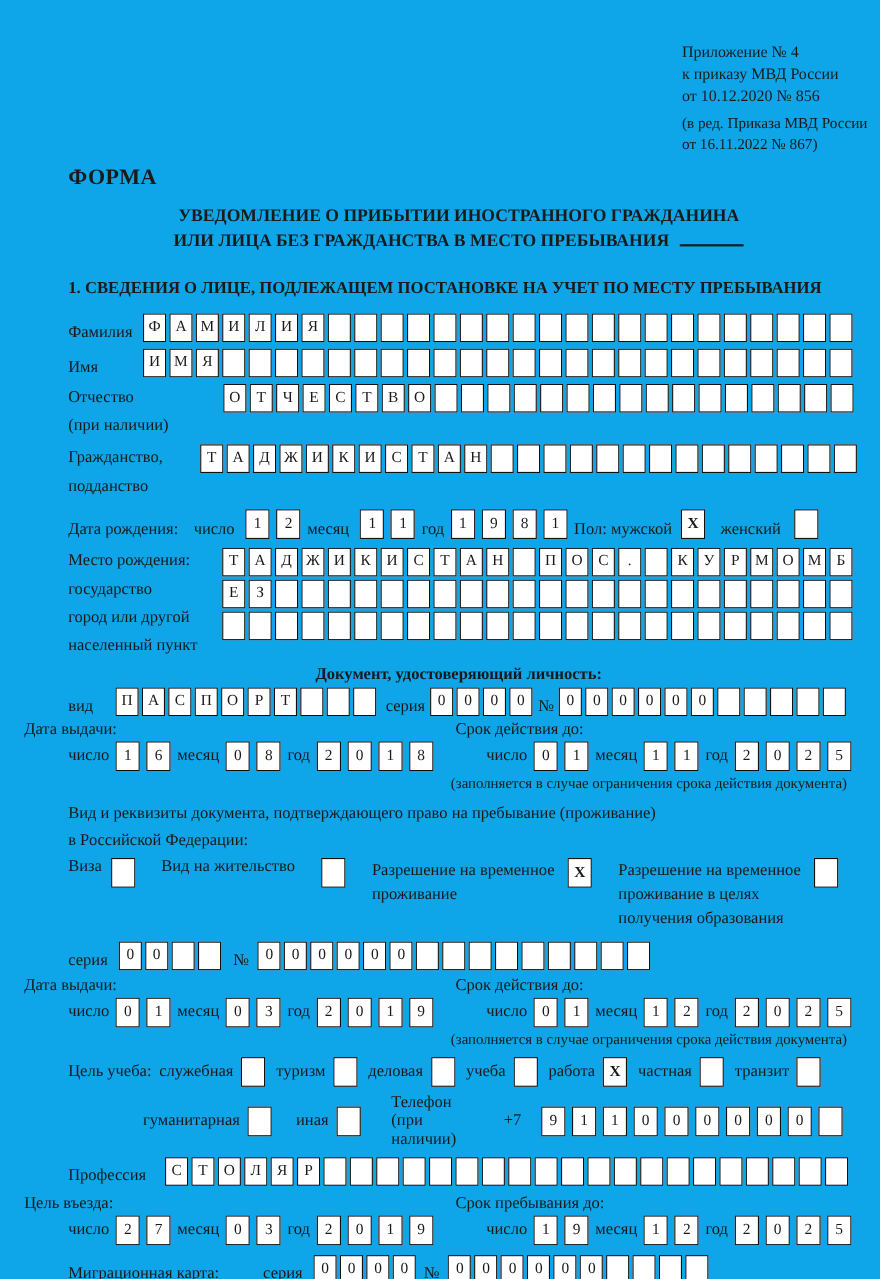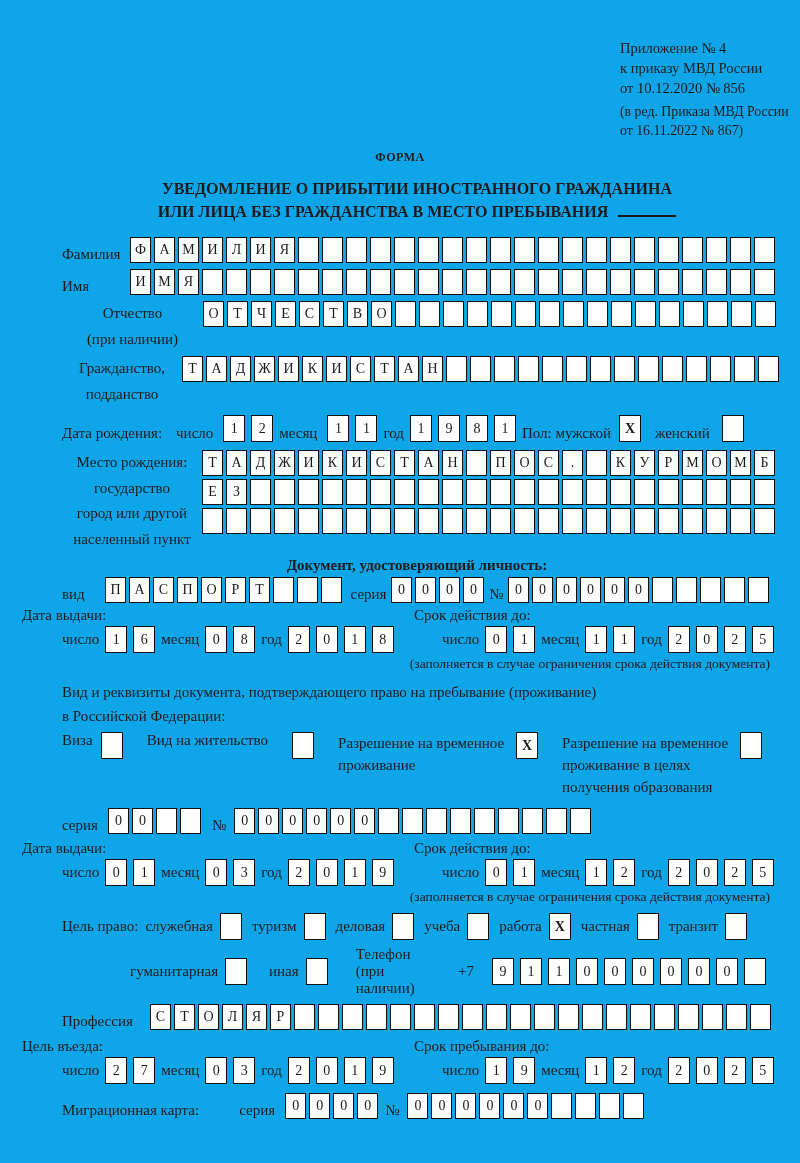--- a/index.html
+++ b/index.html
@@ -10,21 +10,21 @@
     margin:0 auto;
     background:#0ea5e9;
     color:#1a1a1a;
     font-family:"Liberation Serif","DejaVu Serif",serif;
     font-size:15px;
     padding:38px 28px 0 62px;
     overflow:hidden;
   }
   .annex { margin-left:558px; line-height:20px; font-size:14.5px; white-space:nowrap; }
   .annex-note { margin-left:558px; margin-top:4px; line-height:19px; font-size:13.8px; white-space:nowrap; }
-  .forma { margin-top:10px; text-align:center; padding-right:34px; font-weight:bold; font-size:12px; letter-spacing:.5px; }
+  .forma { margin-top:10px; text-align:left; padding-right:34px; font-weight:bold; font-size:20px; letter-spacing:.5px; }
   .title { margin-top:12px; text-align:center; font-weight:bold; font-size:16px; line-height:23px; }
   .blank-line { display:inline-block; width:58px; border-bottom:2px solid #1a1a1a; height:14px; margin-left:10px; }
   .section1 { margin-top:22px; font-weight:bold; font-size:15.2px; }
 
   .frow { display:flex; align-items:flex-end; margin-top:6px; }
   .frow-top { align-items:flex-start; }
   .lbl { flex:none; }
   .cells { display:flex; flex:none; }
   .cell {
     flex:none; width:21px; height:26px;
@@ -45,21 +45,21 @@
   .dline .dl { margin-right:6px; }
   .note-r { text-align:right; font-size:13.5px; margin-top:3px; padding-right:2px; }
   .para { margin-top:8px; line-height:24px; }
   .permits { display:flex; align-items:flex-start; margin-top:4px; }
   .permit-label-multi { line-height:22px; }
   .gap8 { width:8px; flex:none; } .gap12 { width:12px; flex:none; } .gap24 { width:24px; flex:none; }
   .purpose { display:flex; align-items:center; margin-top:8px; flex-wrap:nowrap; }
   .purpose > span { margin-right:7px; }
   .purpose > .cb { margin-right:10px; }
   .stack-rows .cells { margin-bottom:3px; }
-  .labelcol { line-height:25.5px; flex:none;text-align:center; }
+  .labelcol { line-height:25.5px; flex:none; }
 </style>
 </head>
 <body>
 
 <div class="page">
 
   <div class="annex">
     <div>Приложение № 4</div>
     <div>к приказу МВД России</div>
     <div>от 10.12.2020 № 856</div>
@@ -68,20 +68,21 @@
     <div>(в ред. Приказа МВД России</div>
     <div>от 16.11.2022 № 867)</div>
   </div>
   <div class="forma">ФОРМА</div>
 
   <div class="title">
     <div>УВЕДОМЛЕНИЕ О ПРИБЫТИИ ИНОСТРАННОГО ГРАЖДАНИНА</div>
     <div><span>ИЛИ ЛИЦА БЕЗ ГРАЖДАНСТВА В МЕСТО ПРЕБЫВАНИЯ</span><span class="blank-line"></span></div>
   </div>
 
+  <div class="section1">1. СВЕДЕНИЯ О ЛИЦЕ, ПОДЛЕЖАЩЕМ ПОСТАНОВКЕ НА УЧЕТ ПО МЕСТУ ПРЕБЫВАНИЯ</div>
 
   <div class="frow" style="margin-top:14px;">
     <div class="lbl" style="width:68px;">Фамилия</div>
     <div class="cells">
         <div class="cell">Ф</div>
         <div class="cell">А</div>
         <div class="cell">М</div>
         <div class="cell">И</div>
         <div class="cell">Л</div>
         <div class="cell">И</div>
@@ -535,21 +536,21 @@
             <div class="cell">0</div>
             <div class="cell">2</div>
             <div class="cell">5</div>
           </div>
       </div>
     </div>
   </div>
   <div class="note-r">(заполняется в случае ограничения срока действия документа)</div>
 
   <div class="purpose">
-    <span>Цель право:</span>
+    <span>Цель учеба:</span>
     <span>служебная</span>
     <div class="cb">
         <div class="cell"></div>
       </div>
     <span>туризм</span>
     <div class="cb">
         <div class="cell"></div>
       </div>
     <span>деловая</span>
     <div class="cb">

